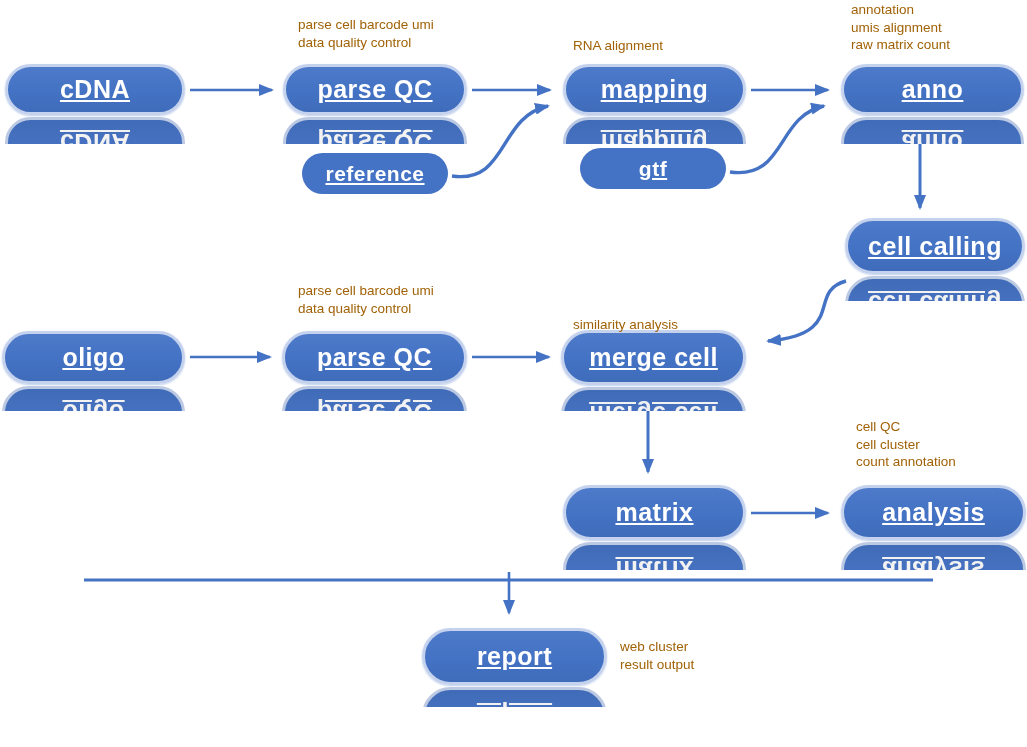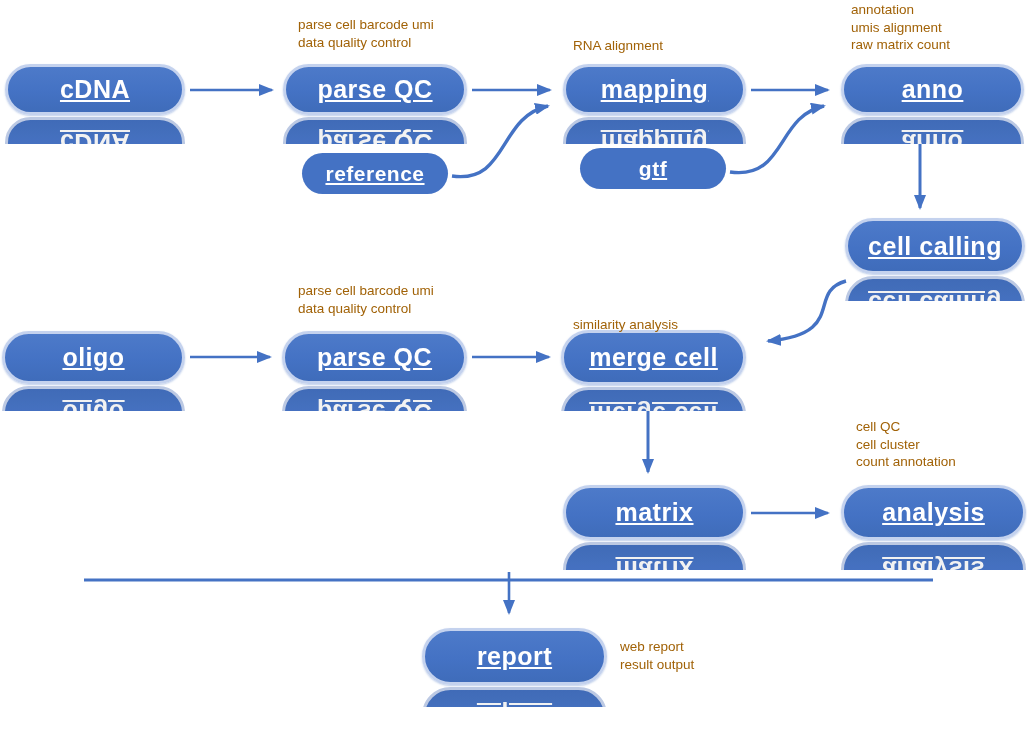--- a/index.html
+++ b/index.html
@@ -118,21 +118,21 @@
   </div>
   <div class="ann" style="left:573px;top:316px;">
     <span>similarity analysis</span>
   </div>
   <div class="ann" style="left:856px;top:418px;">
     <span>cell QC</span>
     <span>cell cluster</span>
     <span>count annotation</span>
   </div>
   <div class="ann" style="left:620px;top:638px;">
-    <span>web report</span>
+    <span>web cluster</span>
     <span>result output</span>
   </div>
 
 <div class="refl" style="left: 5px; top: 117px; width: 180px; height: 27px;">
       <div class="node" style="left: 0px; top: 0px; width: 180px; height: 51px;">
     <span>cDNA</span>
   </div>
     </div>
     <div class="refl" style="left: 283px; top: 117px; width: 184px; height: 27px;">
       <div class="node" style="left: 0px; top: 0px; width: 184px; height: 51px;">

